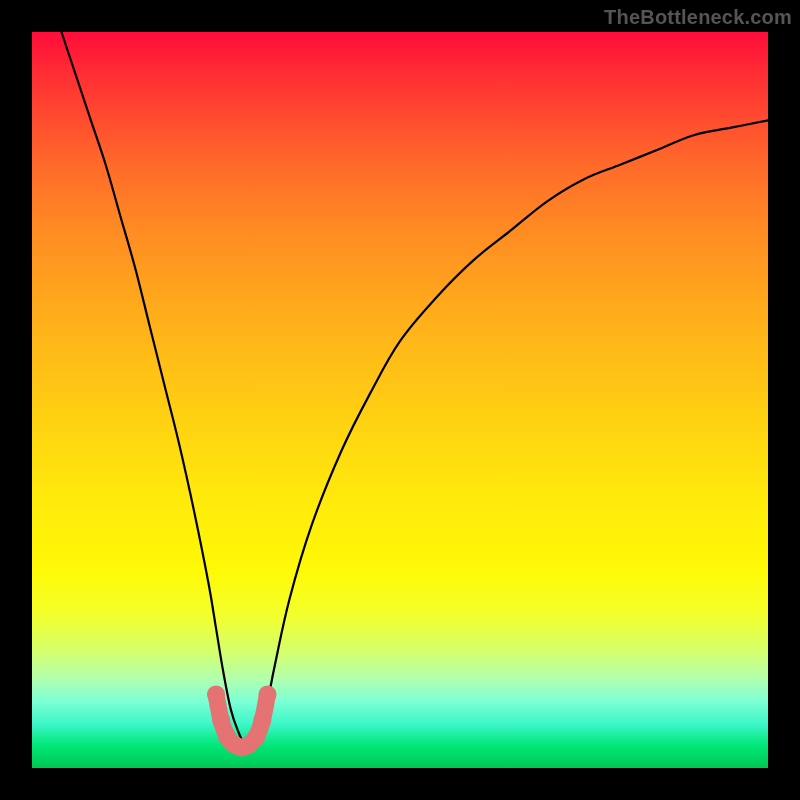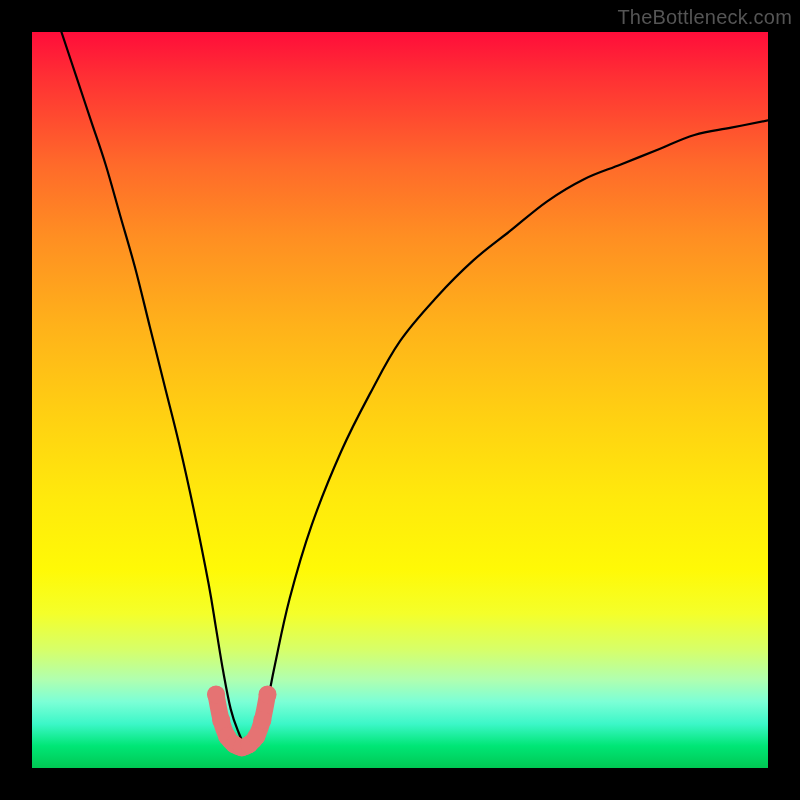--- a/index.html
+++ b/index.html
@@ -41,21 +41,21 @@
       #00e676 97%,
       #00c853 100%
     );
   }
   .watermark {
     position: absolute;
     top: 6px;
     right: 8px;
     color: #555;
     font-size: 20px;
-    font-weight: 400;
+    font-weight: 700;
     letter-spacing: 0.2px;
   }
   .curve-svg {
     position: absolute;
     left: 0; top: 0;
     width: 736px;
     height: 736px;
   }
 </style>
 </head>

